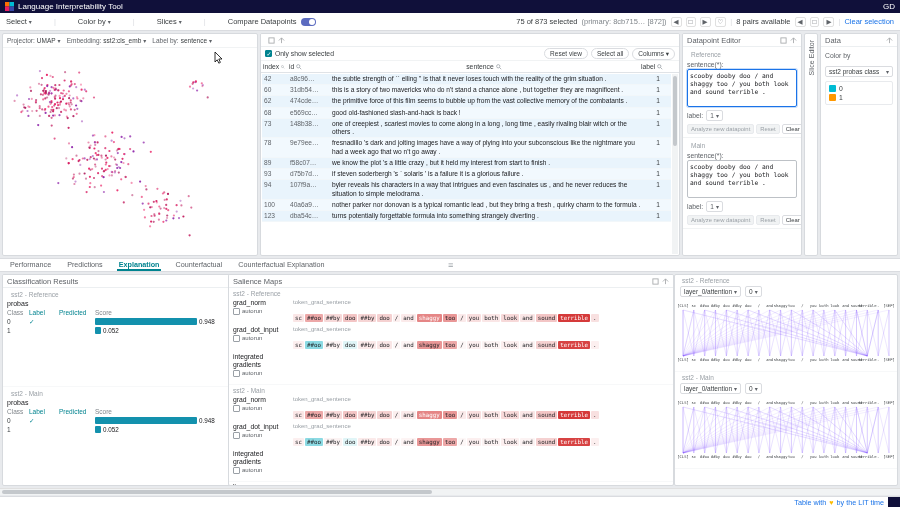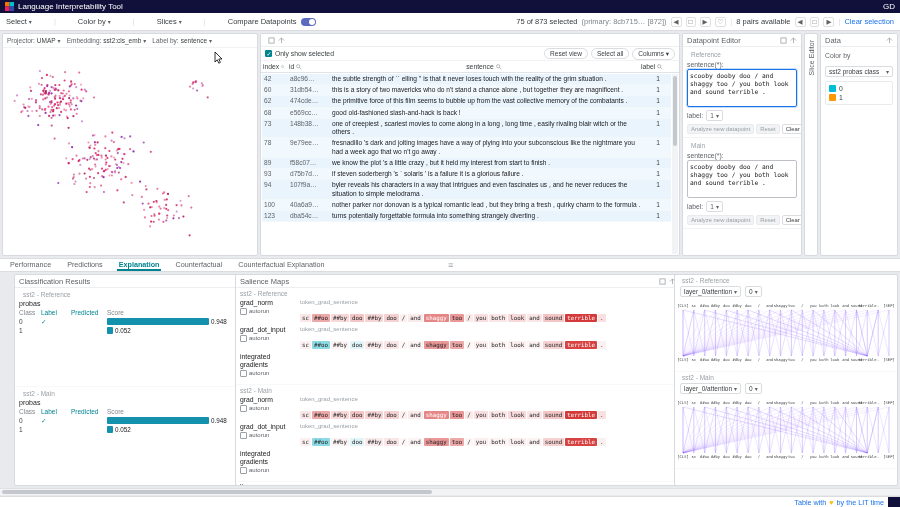--- a/index.html
+++ b/index.html
@@ -709,21 +709,21 @@
 
 <div class="tabbar">
   <span class="handle">≡</span>
 <span class="tab">Performance</span>
     <span class="tab">Predictions</span>
     <span class="tab active">Explanation</span>
     <span class="tab">Counterfactual</span>
     <span class="tab">Counterfactual Explanation</span>
   </div>
 
-<div class="panel" style="left:14px;top:274px;width:250px;height:212px">
+<div class="panel" style="left:2px;top:274px;width:250px;height:212px">
   <div class="phead">
     <span class="t">Classification Results</span>
     <svg class="picon" viewBox="0 0 8 8">
         <rect x="1" y="1" width="6" height="6" fill="none" stroke="#5f6368"></rect>
       </svg>
     <svg class="picon" viewBox="0 0 8 8">
         <path d="M1 4 L4 1 L7 4 M4 1 V7" fill="none" stroke="#5f6368"></path>
       </svg>
   </div>
   <div id="cls-sections">
@@ -779,21 +779,21 @@
           <span class="ch2"></span>
           <span class="ch3">
             <span class="bar" style="width: 6px;"></span>
             <span class="sv">0.052</span>
           </span>
         </div>
       </div>
     </div>
 </div>
 
-<div class="panel" style="left:235px;top:274px;width:446px;height:212px">
+<div class="panel" style="left:228px;top:274px;width:446px;height:212px">
   <div class="phead">
     <span class="t">Salience Maps</span>
     <svg class="picon" viewBox="0 0 8 8">
         <rect x="1" y="1" width="6" height="6" fill="none" stroke="#5f6368"></rect>
       </svg>
     <svg class="picon" viewBox="0 0 8 8">
         <path d="M1 4 L4 1 L7 4 M4 1 V7" fill="none" stroke="#5f6368"></path>
       </svg>
   </div>
   <div id="sal-sections">

